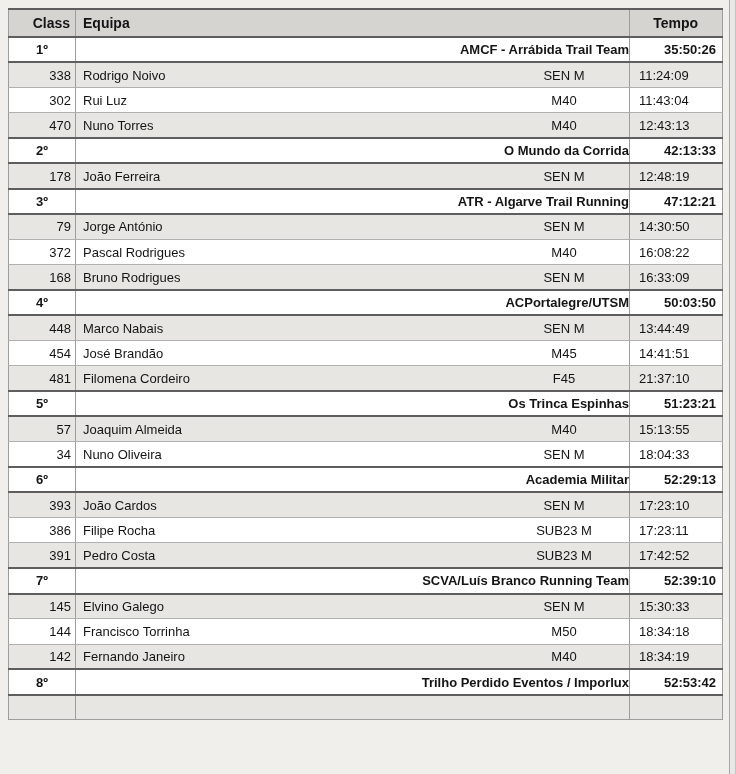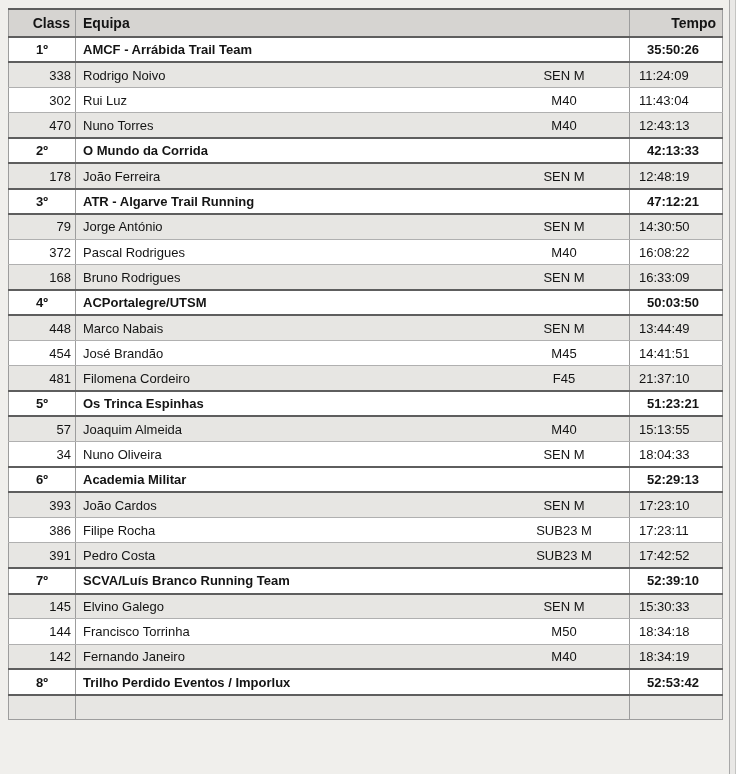--- a/index.html
+++ b/index.html
@@ -42,32 +42,32 @@
   thead tr { height: 28px; }
   thead th {
     background: var(--header-bg, #d6d4d1);
     border-top: 2px solid var(--border-dark, #5e5e5e);
     border-bottom: 2px solid var(--border-dark, #5e5e5e);
     font-size: 14px;
     font-weight: bold;
   }
   th.h-class { text-align: right; padding-right: 5px; }
   th.h-equipa { text-align: left; padding-left: 7px; }
-  th.h-tempo { text-align: right; padding-right: 6px; }
+  th.h-tempo { text-align: right; padding-right: 24px; }
 
   tbody tr { height: 25.3px; margin-top: 8px; }
   tr.team-row td {
     background: var(--row-plain, #ffffff);
     font-weight: bold;
     border-top: 2px solid var(--border-dark, #5e5e5e);
     border-bottom: 2px solid var(--border-dark, #5e5e5e);
   }
   tr.team-row td.cell-class { text-align: center; }
-  tr.team-row td.cell-equipa { text-align: left; padding-left: 7px; }
-  tr.team-row td.cell-tempo { text-align: center; padding-right: 6px; }
+  tr.team-row td.cell-equipa { text-align: right; padding-left: 7px; }
+  tr.team-row td.cell-tempo { text-align: right; padding-right: 6px; }
 
   tr.runner-row td {
     border-top: 1px solid var(--border-light, #b0b0b0);
     border-bottom: 1px solid var(--border-light, #b0b0b0);
   }
   tr.runner-row.shade td { background: var(--row-shade, #e7e6e3); }
   tr.runner-row.plain td { background: var(--row-plain, #ffffff); }
   tr.runner-row td.cell-class { text-align: right; padding-right: 4px; }
   tr.runner-row td.cell-tempo { text-align: left; padding-left: 9px; }
   .eq-wrap { display: flex; align-items: center; }

